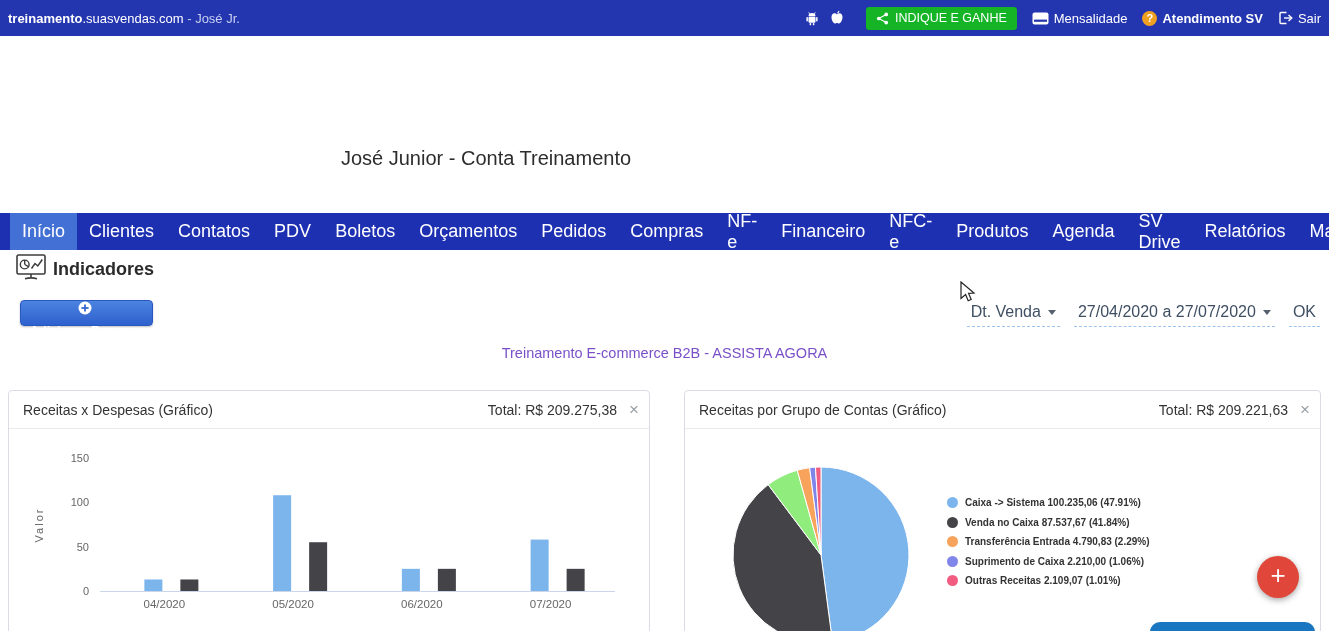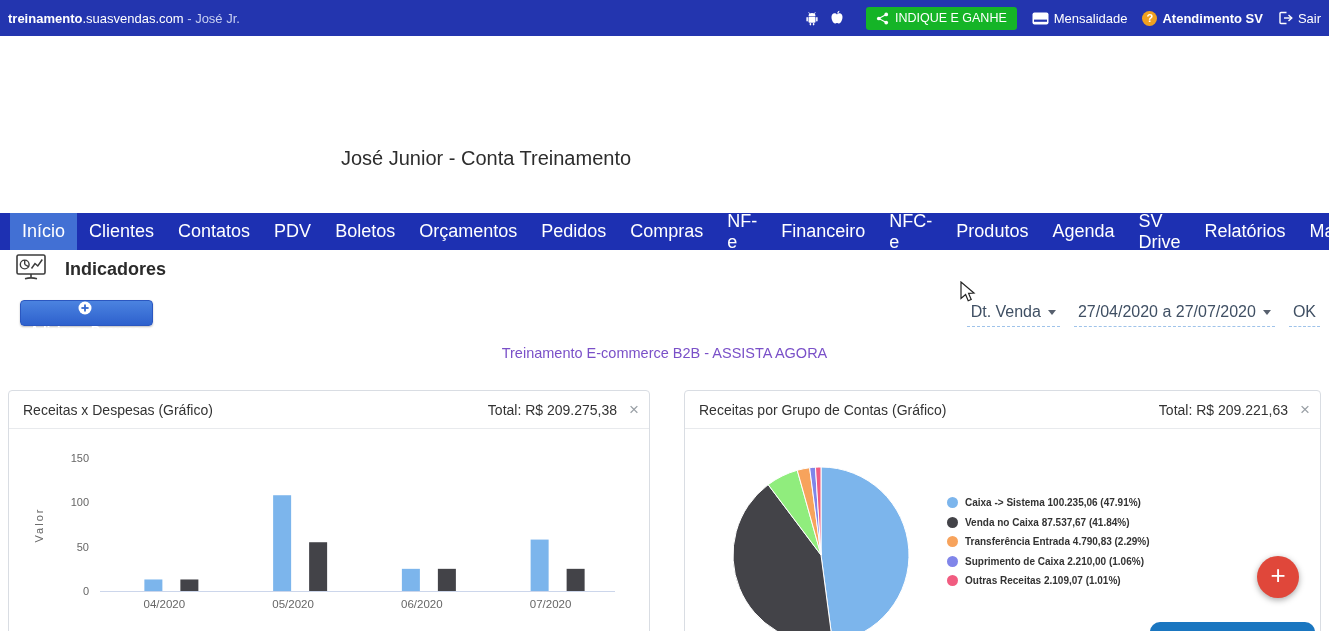--- a/index.html
+++ b/index.html
@@ -28,21 +28,21 @@
 
   
   .navbar { position:absolute; top:213px; left:0; width:1329px; height:37px; background:#1d30b2;
             display:flex; align-items:stretch; padding-left:10px; }
   .nav-item { display:flex; align-items:center; padding:0 12px; color:#fff; font-size:18px; cursor:pointer; }
   .nav-item.active { background:#4270d4; }
   .nav-caret { width:0; height:0; border-left:4px solid transparent; border-right:4px solid transparent;
                border-top:4px solid #fff; margin-left:6px; }
 
   
-  .section-head { position:absolute; top:254px; left:16px; display:flex; align-items:center; gap:18px; }
+  .section-head { position:absolute; top:254px; left:16px; display:flex; align-items:center; gap:6px; }
   .section-head h2 { font-size:18px; font-weight:bold; color:#2b2b2b; }
 
   .add-btn { position:absolute; top:300px; left:20px; height:26px; padding:0 12px 0 9px;
              background:linear-gradient(#4b83e0,#2e61cd); border:1px solid #2b57c0; border-radius:4px;
              color:#fff; font-size:12.5px; font-weight:bold; display:flex; align-items:center; gap:6px;
              font-family:"Liberation Sans", sans-serif; cursor:pointer;
              box-shadow:0 1px 2px rgba(0,0,0,.25);flex-direction:column; }
 
   
   .filters { position:absolute; top:303px; right:9px; display:flex; align-items:center; gap:14px;

